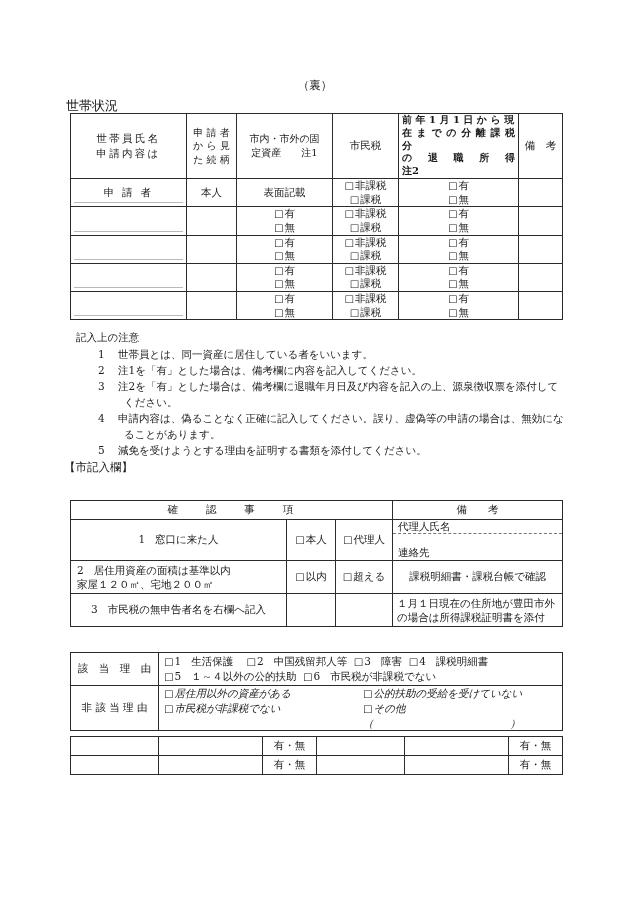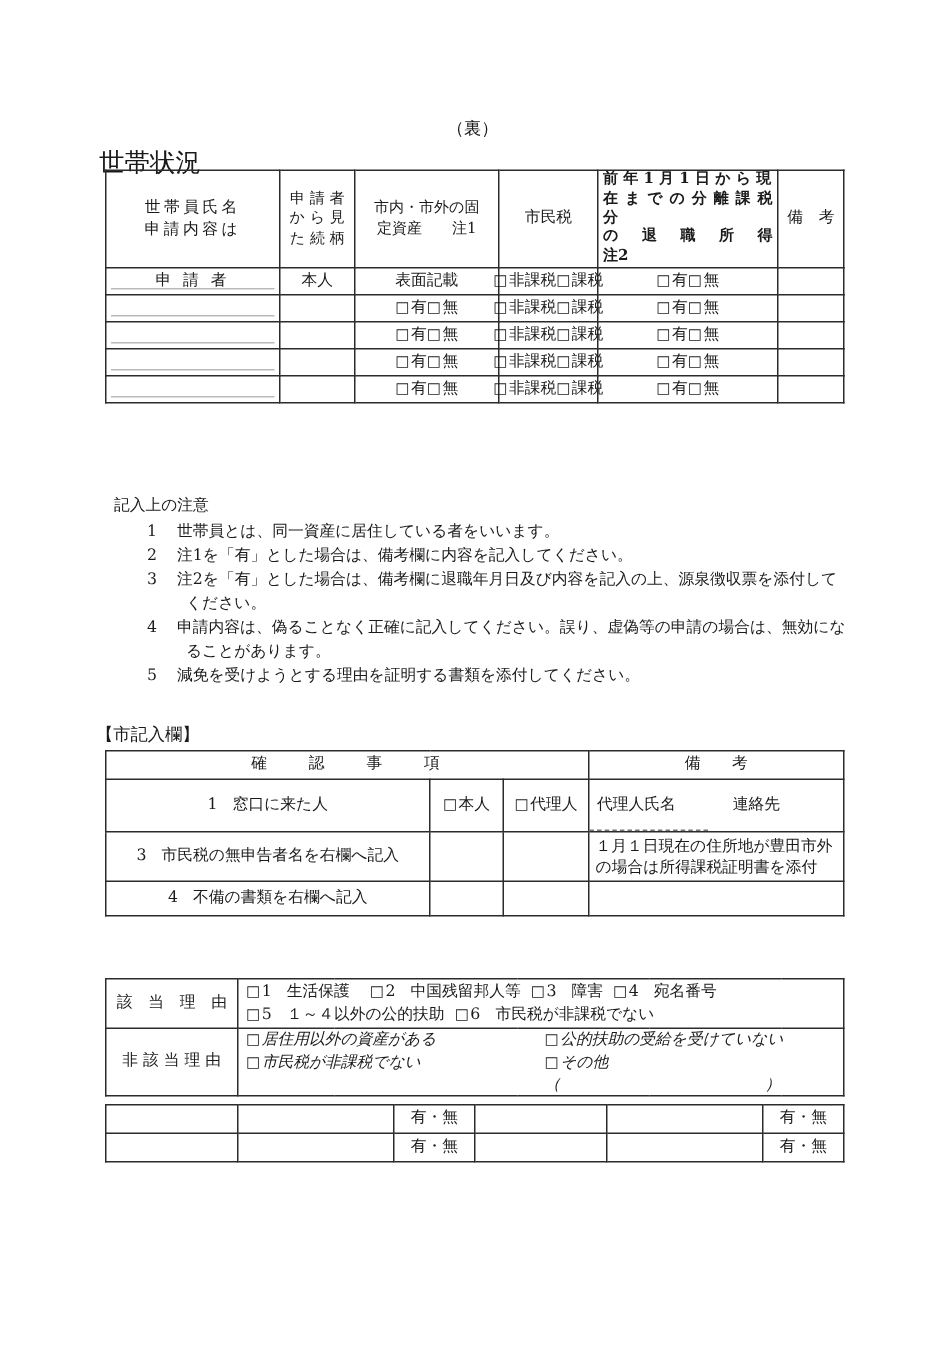--- a/index.html
+++ b/index.html
@@ -32,24 +32,24 @@
   .sheet-side {
     position: absolute;
     top: 78px;
     left: 0;
     width: 630px;
     text-align: center;
     font-size: 11.5px;
   }
   .section-label {
     position: absolute;
-    font-size: 17px;
+    font-size: 13px;
   }
   #lbl-setai { top: 97px; left: 66px; }
-  #lbl-shikinyu { top: 482px; left: 64px; font-size: 11.5px; }
+  #lbl-shikinyu { top: 460px; left: 64px; font-size: 11.5px; }
 
   
   table.grid {
     position: absolute;
     border-collapse: collapse;
     table-layout: fixed;
     font-size: 10.5px;
     line-height: 1.28;
   }
   table.grid td, table.grid th {
@@ -104,21 +104,21 @@
   .vert-2 {
     display: flex;
     flex-direction: column;
     align-items: center;
     justify-content: center;
     line-height: 1.35;
     font-size: 10px;
   }
   .chk-stack {
     display: flex;
-    flex-direction: row;
+    flex-direction: column;
     align-items: center;
     justify-content: center;
     line-height: 1.3;
   }
   .chk-stack span { white-space: nowrap; }
   .cb::before {
     content: "\25A1";
     margin-right: 1px;
     font-size: 10px;
   }
@@ -161,21 +161,21 @@
   .two-line {
     display: flex;
     flex-direction: column;
     justify-content: center;
     line-height: 1.35;
     text-align: left;
     padding-left: 6px;
   }
   .remark-split {
     display: flex;
-    flex-direction: row;
+    flex-direction: column;
     height: 100%;
     gap: 12px;
   }
   .remark-split > div {
     flex: 1 1 0;
     display: flex;
     align-items: center;
     text-align: left;
     padding-left: 5px;
   }
@@ -425,62 +425,65 @@
         <td><span class="cb">本人</span></td>
         <td><span class="cb">代理人</span></td>
         <td style="padding:0">
           <div class="remark-split">
             <div>代理人氏名</div>
             <div>連絡先</div>
           </div>
         </td>
       </tr>
 
+      <tr>
+        <td style="height:32px;padding:0">
+          <div class="two-line">
+            <span><span>2</span>&nbsp;&nbsp;&nbsp;<span>居住用資産の面積は基準以内</span></span>
+            <span>家屋１２０㎡、宅地２００㎡</span>
+          </div>
+        </td>
+        <td><span class="cb">以内</span></td>
+        <td><span class="cb">超える</span></td>
+        <td class="cell-pad-l">課税明細書・課税台帳で確認</td>
+      </tr>
 
       <tr>
         <td class="cell-pad-l" style="height:32px">
           <span>3</span>&nbsp;&nbsp;&nbsp;<span>市民税の無申告者名を右欄へ記入</span>
         </td>
         <td></td>
         <td></td>
         <td style="padding:0">
           <div class="two-line" style="padding-left:4px">
             <span>１月１日現在の住所地が豊田市外</span>
             <span>の場合は所得課税証明書を添付</span>
           </div>
         </td>
       </tr>
 
-      <tr>
-        <td class="cell-pad-l" style="height:22px">
-          <span>4</span>&nbsp;&nbsp;&nbsp;<span>不備の書類を右欄へ記入</span>
-        </td>
-        <td></td>
-        <td></td>
-        <td class="cell-pad-l"></td>
-      </tr>
     </tbody>
   </table>
 
   <table class="grid jp" id="tbl-reason">
     <colgroup>
       <col style="width:88px">
       <col style="width:64px">
       <col style="width:122px">
       <col style="width:88px">
       <col style="width:88px">
       <col style="width:42px">
     </colgroup>
     <tbody>
       <tr>
         <td>該　当　理　由</td>
         <td colspan="5" style="padding:0;height:32px">
           <div class="reason-lines">
             <span>
-              <span class="cb">1</span>&nbsp;&nbsp;&nbsp;<span>生活保護</span>&nbsp;&nbsp;&nbsp;&nbsp;<span class="cb">2</span>&nbsp;&nbsp;&nbsp;<span>中国残留邦人等</span>&nbsp;&nbsp;<span class="cb">3</span>&nbsp;&nbsp;&nbsp;<span>障害</span>&nbsp;&nbsp;<span class="cb">4</span>&nbsp;&nbsp;&nbsp;<span>宛名番号</span>
+              <span class="cb">1</span>&nbsp;&nbsp;&nbsp;<span>生活保護</span>&nbsp;&nbsp;&nbsp;&nbsp;<span class="cb">2</span>&nbsp;&nbsp;&nbsp;<span>中国残留邦人等</span>&nbsp;&nbsp;<span class="cb">3</span>&nbsp;&nbsp;&nbsp;<span>障害</span>&nbsp;&nbsp;<span class="cb">4</span>&nbsp;&nbsp;&nbsp;<span>課税明細書</span>
             </span>
             <span>
               <span class="cb">5</span>&nbsp;&nbsp;&nbsp;<span>１～４以外の公的扶助</span>&nbsp;&nbsp;<span class="cb">6</span>&nbsp;&nbsp;&nbsp;<span>市民税が非課税でない</span>
             </span>
           </div>
         </td>
       </tr>
 
       <tr>
         <td>非 該 当 理 由</td>

